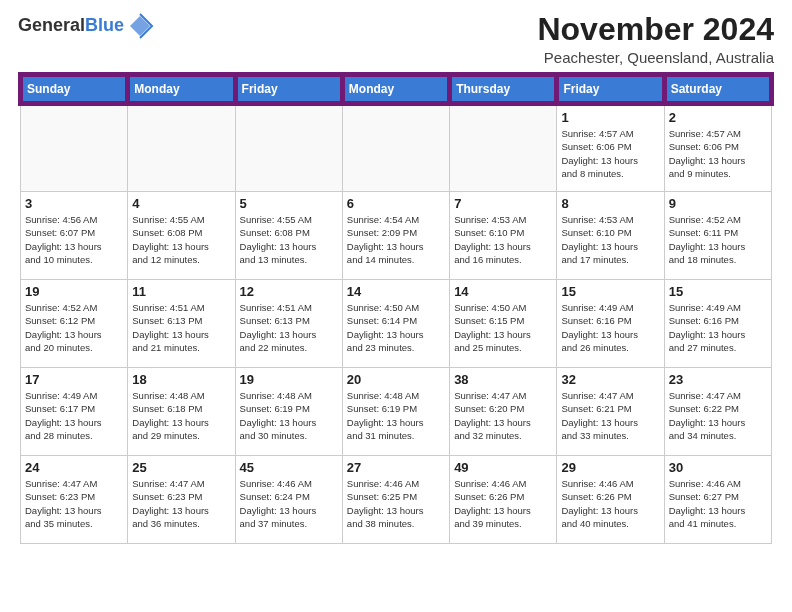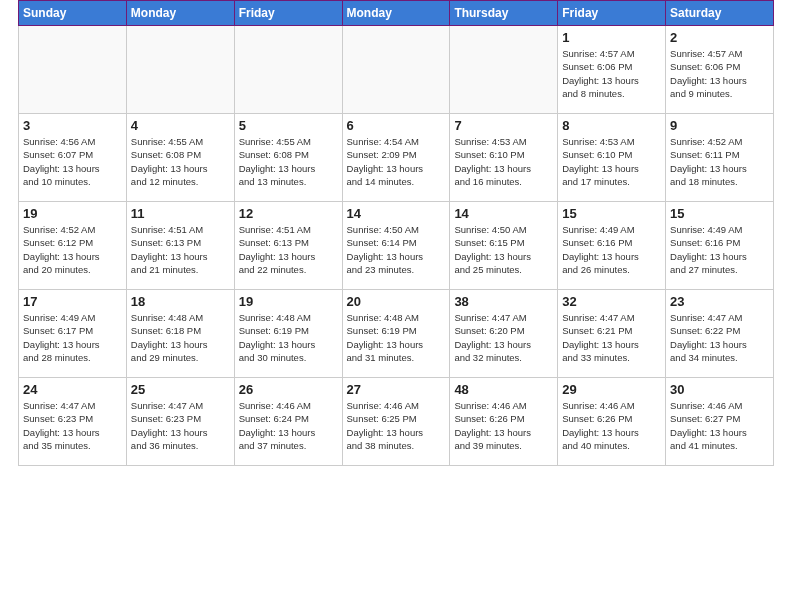--- a/index.html
+++ b/index.html
@@ -56,21 +56,21 @@
       border-collapse: collapse;
       table-layout: fixed;
     }
     .calendar th {
       background: #3a7bd5;
       color: #fff;
       font-size: 12px;
       font-weight: bold;
       padding: 5px 4px;
       text-align: left;
-      border: 1px solid #701a75;
+      border: 5px solid #701a75;
     }
     .calendar td {
       border: 1px solid #ccc;
       vertical-align: top;
       padding: 4px 4px 4px 4px;
       height: 88px;
       background: #fff;
       font-size: 10px;
       color: #333;
     }
@@ -90,20 +90,39 @@
       line-height: 1.4;
     }
     .table-wrapper {
       padding: 0 18px 10px 18px;
     }
   </style>
 </head>
 <body>
 
 <div class="page">
+  <div class="header">
+    <div class="logo">
+      <div>
+        <div style="display:flex;align-items:center;">
+          <span class="logo-text">
+            <span class="logo-general">General</span><span class="logo-blue">Blue</span>
+          </span>
+          <svg class="logo-icon" viewBox="0 0 28 28" fill="none">
+            <path d="M14 4 L24 14 L14 24 L4 14 Z" fill="#3a7bd5" opacity="0.7"></path>
+            <path d="M14 2 L26 14 L14 26" fill="none" stroke="#3a7bd5" stroke-width="2"></path>
+          </svg>
+        </div>
+      </div>
+    </div>
+    <div class="title-area">
+      <div class="month-title">November 2024</div>
+      <div class="location">Peachester, Queensland, Australia</div>
+    </div>
+  </div>
 
   <div class="table-wrapper">
     <table class="calendar">
       <thead>
         <tr>
         <th>Sunday</th>
             <th>Monday</th>
             <th>Friday</th>
             <th>Monday</th>
             <th>Thursday</th>
@@ -295,35 +314,35 @@
 and 35 minutes.</div>
             </td>
             <td>
               <span class="day-number">25</span>
               <div class="day-info" style="white-space: pre-line;">Sunrise: 4:47 AM
 Sunset: 6:23 PM
 Daylight: 13 hours
 and 36 minutes.</div>
             </td>
             <td>
-              <span class="day-number">26</span>
+              <span class="day-number">45</span>
               <div class="day-info" style="white-space: pre-line;">Sunrise: 4:46 AM
 Sunset: 6:24 PM
 Daylight: 13 hours
 and 37 minutes.</div>
             </td>
             <td>
               <span class="day-number">27</span>
               <div class="day-info" style="white-space: pre-line;">Sunrise: 4:46 AM
 Sunset: 6:25 PM
 Daylight: 13 hours
 and 38 minutes.</div>
             </td>
             <td>
-              <span class="day-number">48</span>
+              <span class="day-number">49</span>
               <div class="day-info" style="white-space: pre-line;">Sunrise: 4:46 AM
 Sunset: 6:26 PM
 Daylight: 13 hours
 and 39 minutes.</div>
             </td>
             <td>
               <span class="day-number">29</span>
               <div class="day-info" style="white-space: pre-line;">Sunrise: 4:46 AM
 Sunset: 6:26 PM
 Daylight: 13 hours

